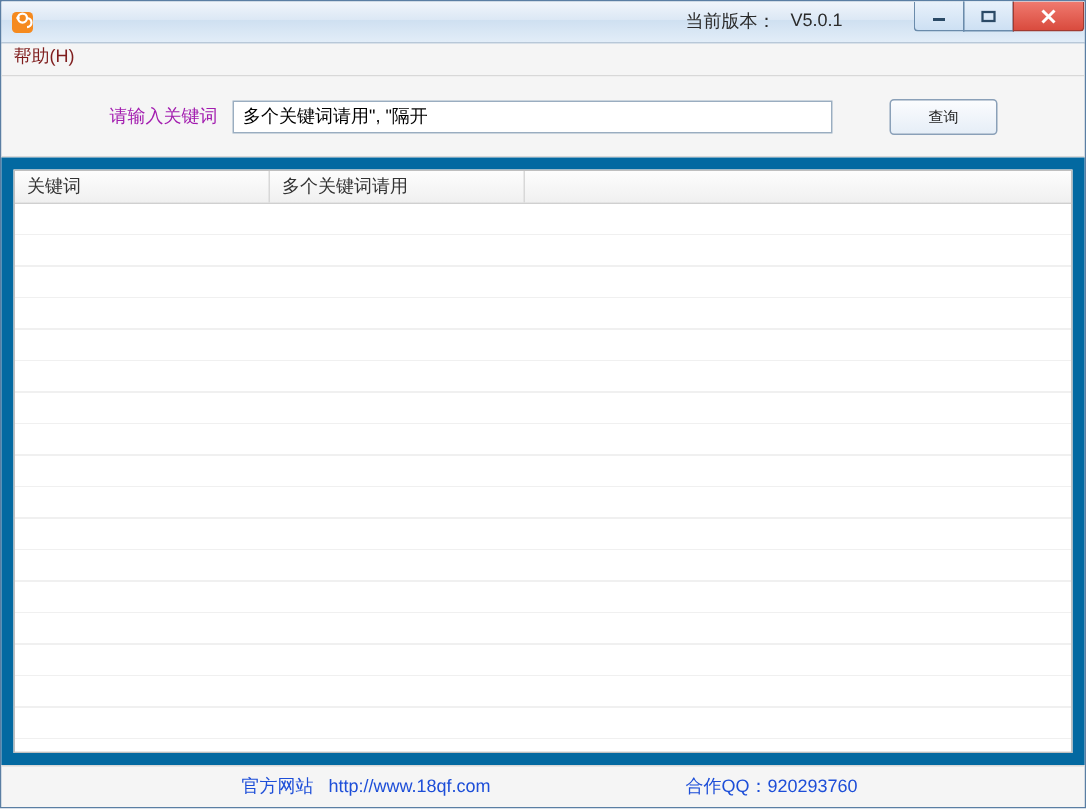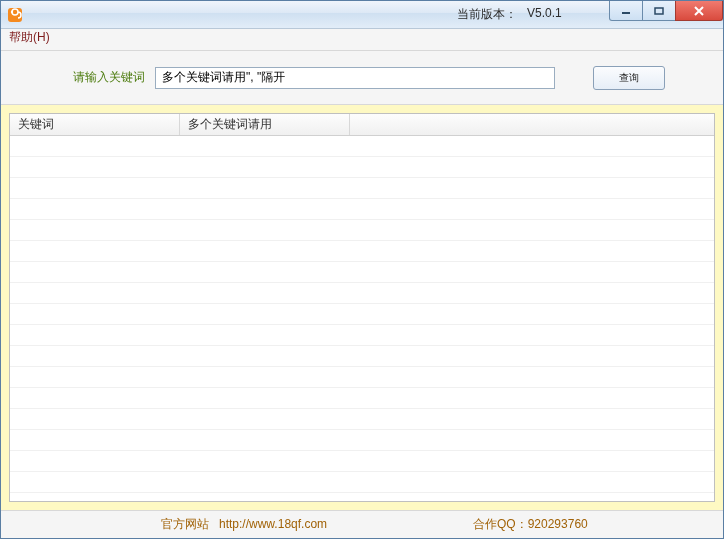--- a/index.html
+++ b/index.html
@@ -74,21 +74,21 @@
     }
     .toolbar-area {
       height: 54px;
       background: #f5f5f5;
       border-bottom: 1px solid #d8d8d8;
       display: flex;
       align-items: center;
       padding-left: 72px;
       gap: 8px;
     }
-    .prompt-label { color: #4d7c0f; margin-right: 2px; }
+    .prompt-label { color: #a21caf; margin-right: 2px; }
     .kw-input {
       width: 400px;
       height: 22px;
       border: 1px solid #9aadc0;
       padding: 0 6px;
       font-size: 12px;
       font-family: inherit;
       outline: none;
     }
     .query-btn {
@@ -97,21 +97,21 @@
       border: 1px solid #8aa0b8;
       border-radius: 3px;
       background: linear-gradient(#fbfcfe,#e6eef7);
       cursor: pointer;
       color: #222;
       font-size: 10px;
       font-family: inherit;
     }
     .content-wrap {
       flex: 1;
-      background: #fef9c3;
+      background: #0369a1;
       padding: 8px;
       display: flex;
       flex-direction: column;
     }
     .table-container {
       flex: 1;
       background: #fff;
       border: 1px solid #bfbfbf;
       display: flex;
       flex-direction: column;
@@ -144,25 +144,25 @@
       );
     }
     .statusbar {
       height: 28px;
       background: #f5f5f5;
       border-top: 1px solid #d8d8d8;
       display: flex;
       align-items: center;
       justify-content: center;
       gap: 120px;
-      color: #a16207;
+      color: #1d4ed8;
       position: relative;
     }
     .status-center { position: absolute; left: 160px; }
-    .status-right { position: absolute; left: 472px; }
+    .status-right { position: absolute; left: 456px; }
   </style>
 </head>
 <body>
 
 <div class="window">
   <div class="titlebar">
     <span class="icon">
       <svg width="16" height="16" viewBox="0 0 16 16">
         <rect x="1" y="1" width="14" height="14" rx="3" fill="#f58a1f"></rect>
         <path d="M5 5 A3 3 0 0 1 11 5 A3 3 0 0 1 11 11 M11 5 A3 3 0 0 1 5 5" stroke="#fff" stroke-width="1.5" fill="none"></path>

